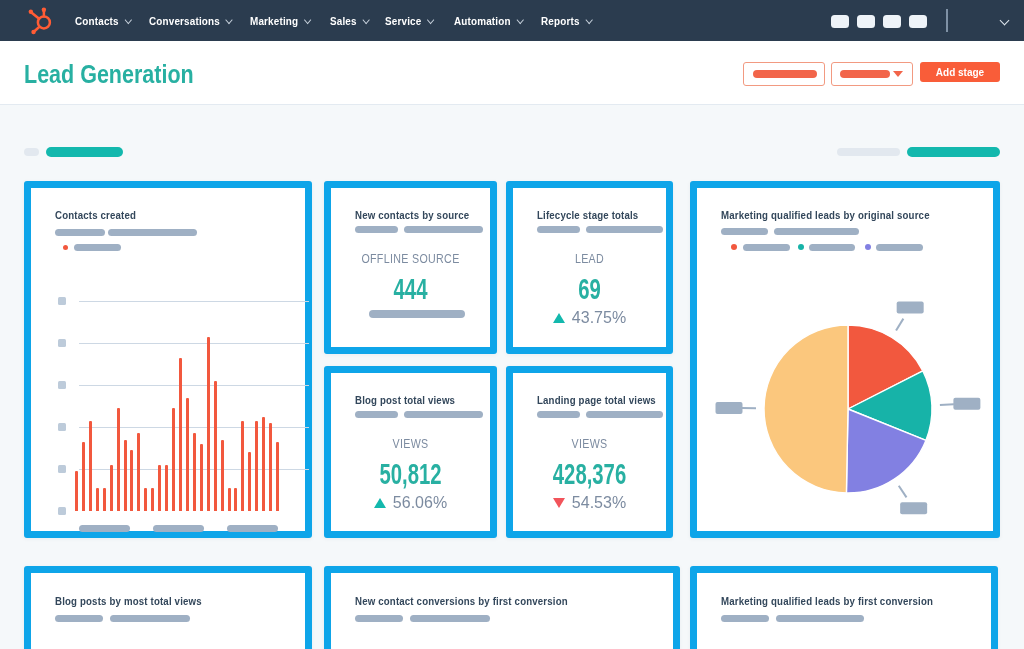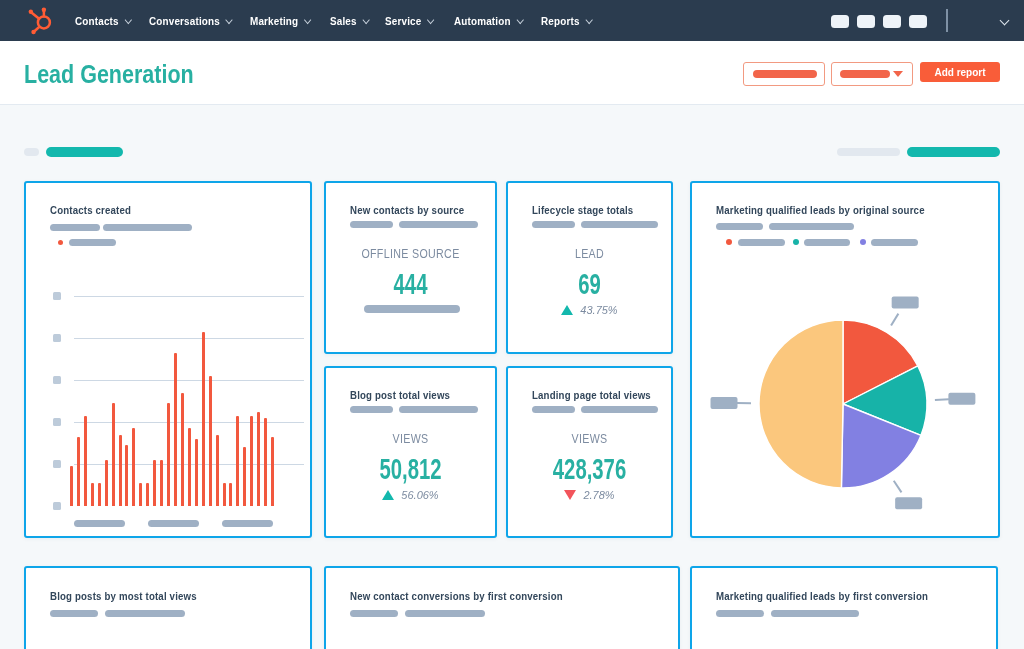--- a/index.html
+++ b/index.html
@@ -35,36 +35,36 @@
                     background:#f95d39; border:none; border-radius:3px; color:#fff;
                     font-size:10px; font-weight:bold; font-family:"Liberation Sans",sans-serif;
                     cursor:pointer; }
 
   
   .ph { position:absolute; background:#9fb0c4; border-radius:4px; height:7px; }
   .ph-light { background:#e2e8ef; }
   .ph-teal { background:#13b8ad; }
 
   
-  .card { position:absolute; background:#ffffff; border:2px solid #0ea5e9; border-radius:3px;
+  .card { position:absolute; background:#ffffff; border:7px solid #0ea5e9; border-radius:3px;
           box-shadow:0 1px 4px rgba(45,62,80,.06); }
   .card-title { position:absolute; left:24px; top:21px; font-size:11.5px; font-weight:bold;
                 color:#33475b; letter-spacing:.2px; white-space:nowrap;
                 transform:scaleX(.84); transform-origin:left center; }
   .legend-dot { position:absolute; width:5px; height:5px; border-radius:50%; }
 
   
   .kpi-label { position:absolute; left:0; top:63px; width:100%; text-align:center;
                font-size:13px; color:#7c8ba0; letter-spacing:.4px; transform:scaleX(.82); }
   .kpi-value { position:absolute; left:0; top:85px; width:100%; text-align:center;
                font-size:29px; font-weight:bold; color:#28b0a2; letter-spacing:0;
                transform:scaleX(.7); }
   .kpi-delta { position:absolute; left:0; top:121px; width:100%; display:flex;
                justify-content:center; align-items:center; gap:7px; }
-  .kpi-delta .pct { font-size:11px; color:#7c8ba0;font-style:italic; }
+  .kpi-delta .pct { font-size:16px; color:#7c8ba0; }
   .tri-up { width:0; height:0; border-left:6.5px solid transparent; border-right:6.5px solid transparent;
             border-bottom:10px solid #13b8ad; }
   .tri-down { width:0; height:0; border-left:6.5px solid transparent; border-right:6.5px solid transparent;
               border-top:10px solid #f2545b; }
 
   
   .plot { position:absolute; left:42px; top:113px; width:212px; height:210px; }
   .gridline { position:absolute; left:6px; right:-24px; height:1px; background:#cdd8e4; }
   .ysq { position:absolute; left:-15px; width:8px; height:8px; border-radius:1.5px; background:#bdcbda; }
   .bar { position:absolute; bottom:0; width:3px; border-radius:1px 1px 0 0; }
@@ -129,21 +129,21 @@
 
 <header class="page-header">
   <h1 class="page-title">Lead Generation</h1>
   <div class="filter-box" style="left:743px;width:82px">
     <span class="filter-pill" style="left:9px;top:7px;width:64px"></span>
   </div>
   <div class="filter-box" style="left:831px;width:82px">
     <span class="filter-pill" style="left:8px;top:7px;width:50px"></span>
     <span class="filter-caret" style="left:61px;top:8px"></span>
   </div>
-  <button class="add-report-btn">Add report</button>
+  <button class="add-report-btn">Add stage</button>
 </header>
 
 <span class="ph ph-light" style="left:24px;top:148px;width:15px;height:8px"></span>
 <span class="ph ph-teal" style="left:46px;top:147px;width:77px;height:10px;border-radius:5px"></span>
 <span class="ph ph-light" style="left:837px;top:148px;width:63px;height:8px"></span>
 <span class="ph ph-teal" style="left:907px;top:147px;width:93px;height:10px;border-radius:5px"></span>
 
 <section class="card" style="left:24px;top:181px;width:288px;height:357px">
   <h2 class="card-title">Contacts created</h2>
   <span class="ph" style="left:24px;top:41px;width:50px"></span>
@@ -232,21 +232,21 @@
 </section>
 
 <section class="card" style="left:506px;top:366px;width:167px;height:172px">
   <h2 class="card-title">Landing page total views</h2>
   <span class="ph" style="left:24px;top:38px;width:43px"></span>
   <span class="ph" style="left:73px;top:38px;width:77px"></span>
   <div class="kpi-label">VIEWS</div>
   <div class="kpi-value">428,376</div>
   <div class="kpi-delta">
     <span class="tri-down"></span>
-    <span class="pct">2.78%</span>
+    <span class="pct">54.53%</span>
   </div>
 </section>
 
 <section class="card" style="left:690px;top:181px;width:310px;height:357px">
   <h2 class="card-title">Marketing qualified leads by original source</h2>
   <span class="ph" style="left:24px;top:40px;width:47px"></span>
   <span class="ph" style="left:77px;top:40px;width:85px"></span>
   <span class="legend-dot pie-dot" style="left: 34px; top: 56px; width: 6px; height: 6px; background: rgb(242, 88, 62);"></span>
   <span class="ph" style="left:46px;top:56px;width:47px"></span>
   <span class="legend-dot pie-dot" style="left: 101px; top: 56px; width: 6px; height: 6px; background: rgb(23, 179, 168);"></span>

